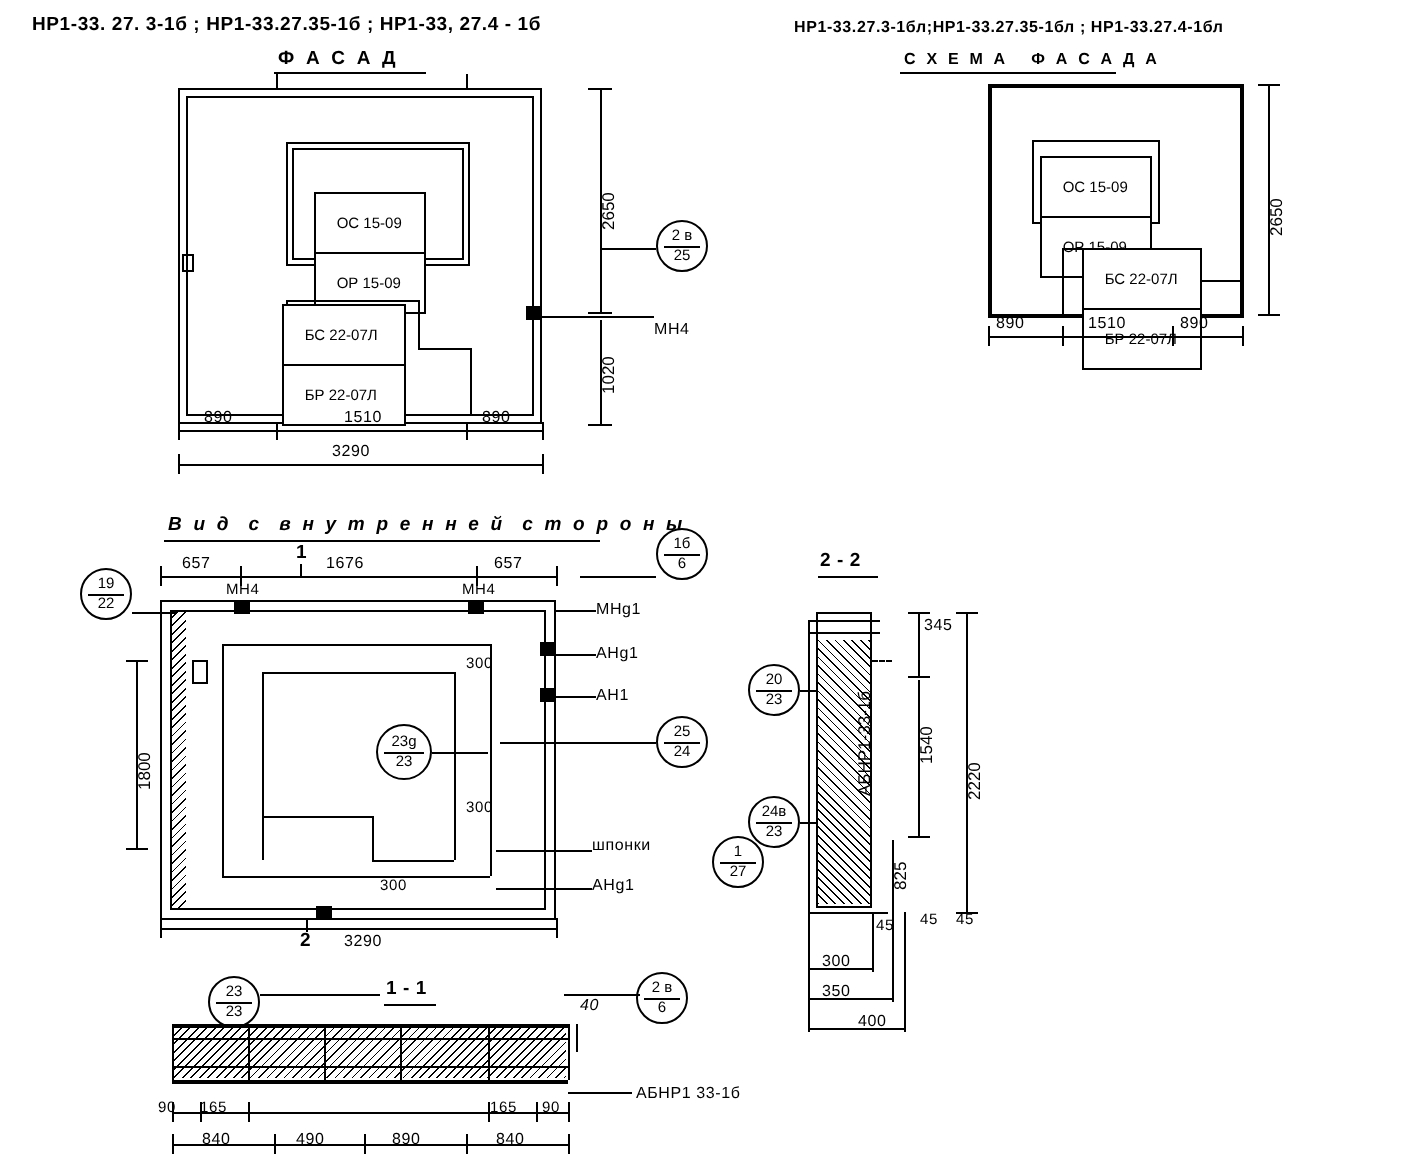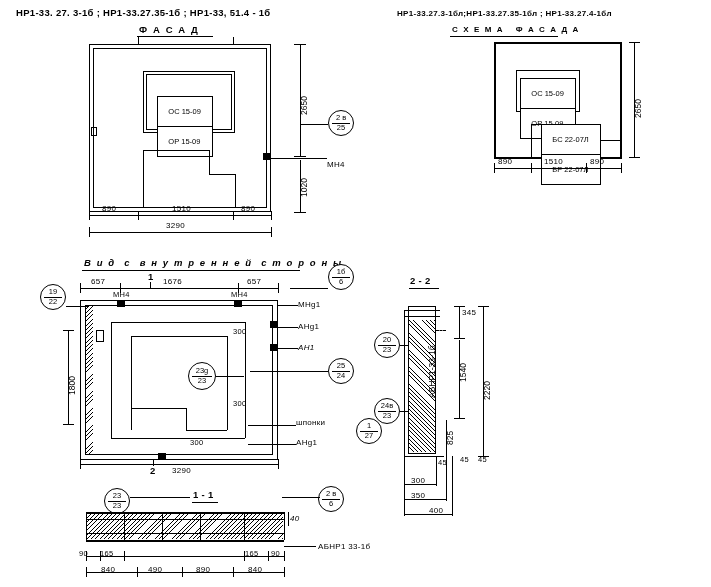--- a/index.html
+++ b/index.html
@@ -32,21 +32,21 @@
           transform:rotate(-90deg);transform-origin:left top;}
   .lbl{position:absolute;border:1px solid #000;box-sizing:border-box;background:#fff;
        font-size:7.5px;line-height:9px;padding:1px 2px;white-space:pre;}
   .lbl .d{height:1px;background:#000;margin:1px -2px;}
 </style>
 </head>
 <body>
 
 <div id="sheet">
 
-  <div class="t b s9" style="left:16px;top:8px;">НР1-33. 27. 3-1б ; НР1-33.27.35-1б ; НР1-33, 51.4 - 1б</div>
+  <div class="t b s9" style="left:16px;top:8px;">НР1-33. 27. 3-1б ; НР1-33.27.35-1б ; НР1-33, 27.4 - 1б</div>
   <div class="t b s8" style="left:397px;top:9px;">НР1-33.27.3-1бл;НР1-33.27.35-1бл ; НР1-33.27.4-1бл</div>
 
   <div class="t b s9 sp" style="left:139px;top:25px;">Ф А С А Д</div>
   <div class="ln h" style="left:137px;top:36px;width:76px;"></div>
 
   <div class="box2" style="left:89px;top:44px;width:182px;height:168px;"></div>
   <div class="box" style="left:93px;top:48px;width:174px;height:160px;"></div>
 
   <div class="ln v" style="left:138px;top:37px;height:8px;"></div>
   <div class="ln v" style="left:233px;top:37px;height:8px;"></div>
@@ -57,20 +57,25 @@
     <span>ОС 15-09</span>
     <div class="d"></div>
     <span>ОР 15-09</span>
   </div>
 
   <div class="ln v" style="left:143px;top:150px;height:58px;"></div>
   <div class="ln h" style="left:143px;top:150px;width:66px;"></div>
   <div class="ln v" style="left:209px;top:150px;height:24px;"></div>
   <div class="ln h" style="left:209px;top:174px;width:26px;"></div>
   <div class="ln v" style="left:235px;top:174px;height:34px;"></div>
+  <div class="lbl" style="left:141px;top:152px;width:62px;">
+    <span>БС 22-07Л</span>
+    <div class="d"></div>
+    <span>БР 22-07Л</span>
+  </div>
 
   <div class="box" style="left:91px;top:127px;width:6px;height:9px;"></div>
 
   <div class="box" style="left:263px;top:153px;width:8px;height:7px;background:#000;"></div>
 
   <div class="t s8" style="left:327px;top:160px;">МН4</div>
   <div class="ln h" style="left:271px;top:158px;width:56px;"></div>
 
   <div class="bub" style="left:328px;top:110px;width:26px;height:26px;">
     <span>2 в</span>
@@ -204,21 +209,21 @@
     <span>1б</span>
     <div class="d"></div>
     <span>6</span>
   </div>
   <div class="ln h" style="left:290px;top:288px;width:38px;"></div>
 
   <div class="t s8" style="left:298px;top:300px;">МНg1</div>
   <div class="ln h" style="left:278px;top:305px;width:20px;"></div>
   <div class="t s8" style="left:298px;top:322px;">АНg1</div>
   <div class="ln h" style="left:278px;top:327px;width:20px;"></div>
-  <div class="t s8" style="left:298px;top:343px;font-style:italic;">АН1</div>
+  <div class="t s8" style="left:298px;top:343px;">АН1</div>
   <div class="ln h" style="left:278px;top:348px;width:20px;"></div>
 
   <div class="bub" style="left:328px;top:358px;width:26px;height:26px;">
     <span>25</span>
     <div class="d"></div>
     <span>24</span>
   </div>
   <div class="ln h" style="left:250px;top:371px;width:78px;"></div>
 
   <div class="bub" style="left:188px;top:362px;width:28px;height:28px;">
@@ -328,21 +333,21 @@
   <div class="ln h" style="left:86px;top:519px;width:198px;"></div>
   <div class="ln h" style="left:86px;top:533px;width:198px;"></div>
   <div class="ln v" style="left:124px;top:512px;height:28px;"></div>
   <div class="ln v" style="left:162px;top:512px;height:28px;"></div>
   <div class="ln v" style="left:200px;top:512px;height:28px;"></div>
   <div class="ln v" style="left:244px;top:512px;height:28px;"></div>
 
   <div class="ln h" style="left:130px;top:497px;width:60px;"></div>
   <div class="ln h" style="left:282px;top:497px;width:38px;"></div>
 
-  <div class="t s8" style="left:290px;top:514px;font-style:italic;">40</div>
+  <div class="t s8" style="left:290px;top:498px;font-style:italic;">40</div>
   <div class="ln v" style="left:288px;top:512px;height:14px;"></div>
 
   <div class="t s8" style="left:318px;top:542px;">АБНР1 33-1б</div>
   <div class="ln h" style="left:284px;top:546px;width:32px;"></div>
 
   <div class="ln h" style="left:86px;top:556px;width:198px;"></div>
   <div class="ln v" style="left:86px;top:551px;height:10px;"></div>
   <div class="ln v" style="left:100px;top:551px;height:10px;"></div>
   <div class="ln v" style="left:124px;top:551px;height:10px;"></div>
   <div class="ln v" style="left:244px;top:551px;height:10px;"></div>

